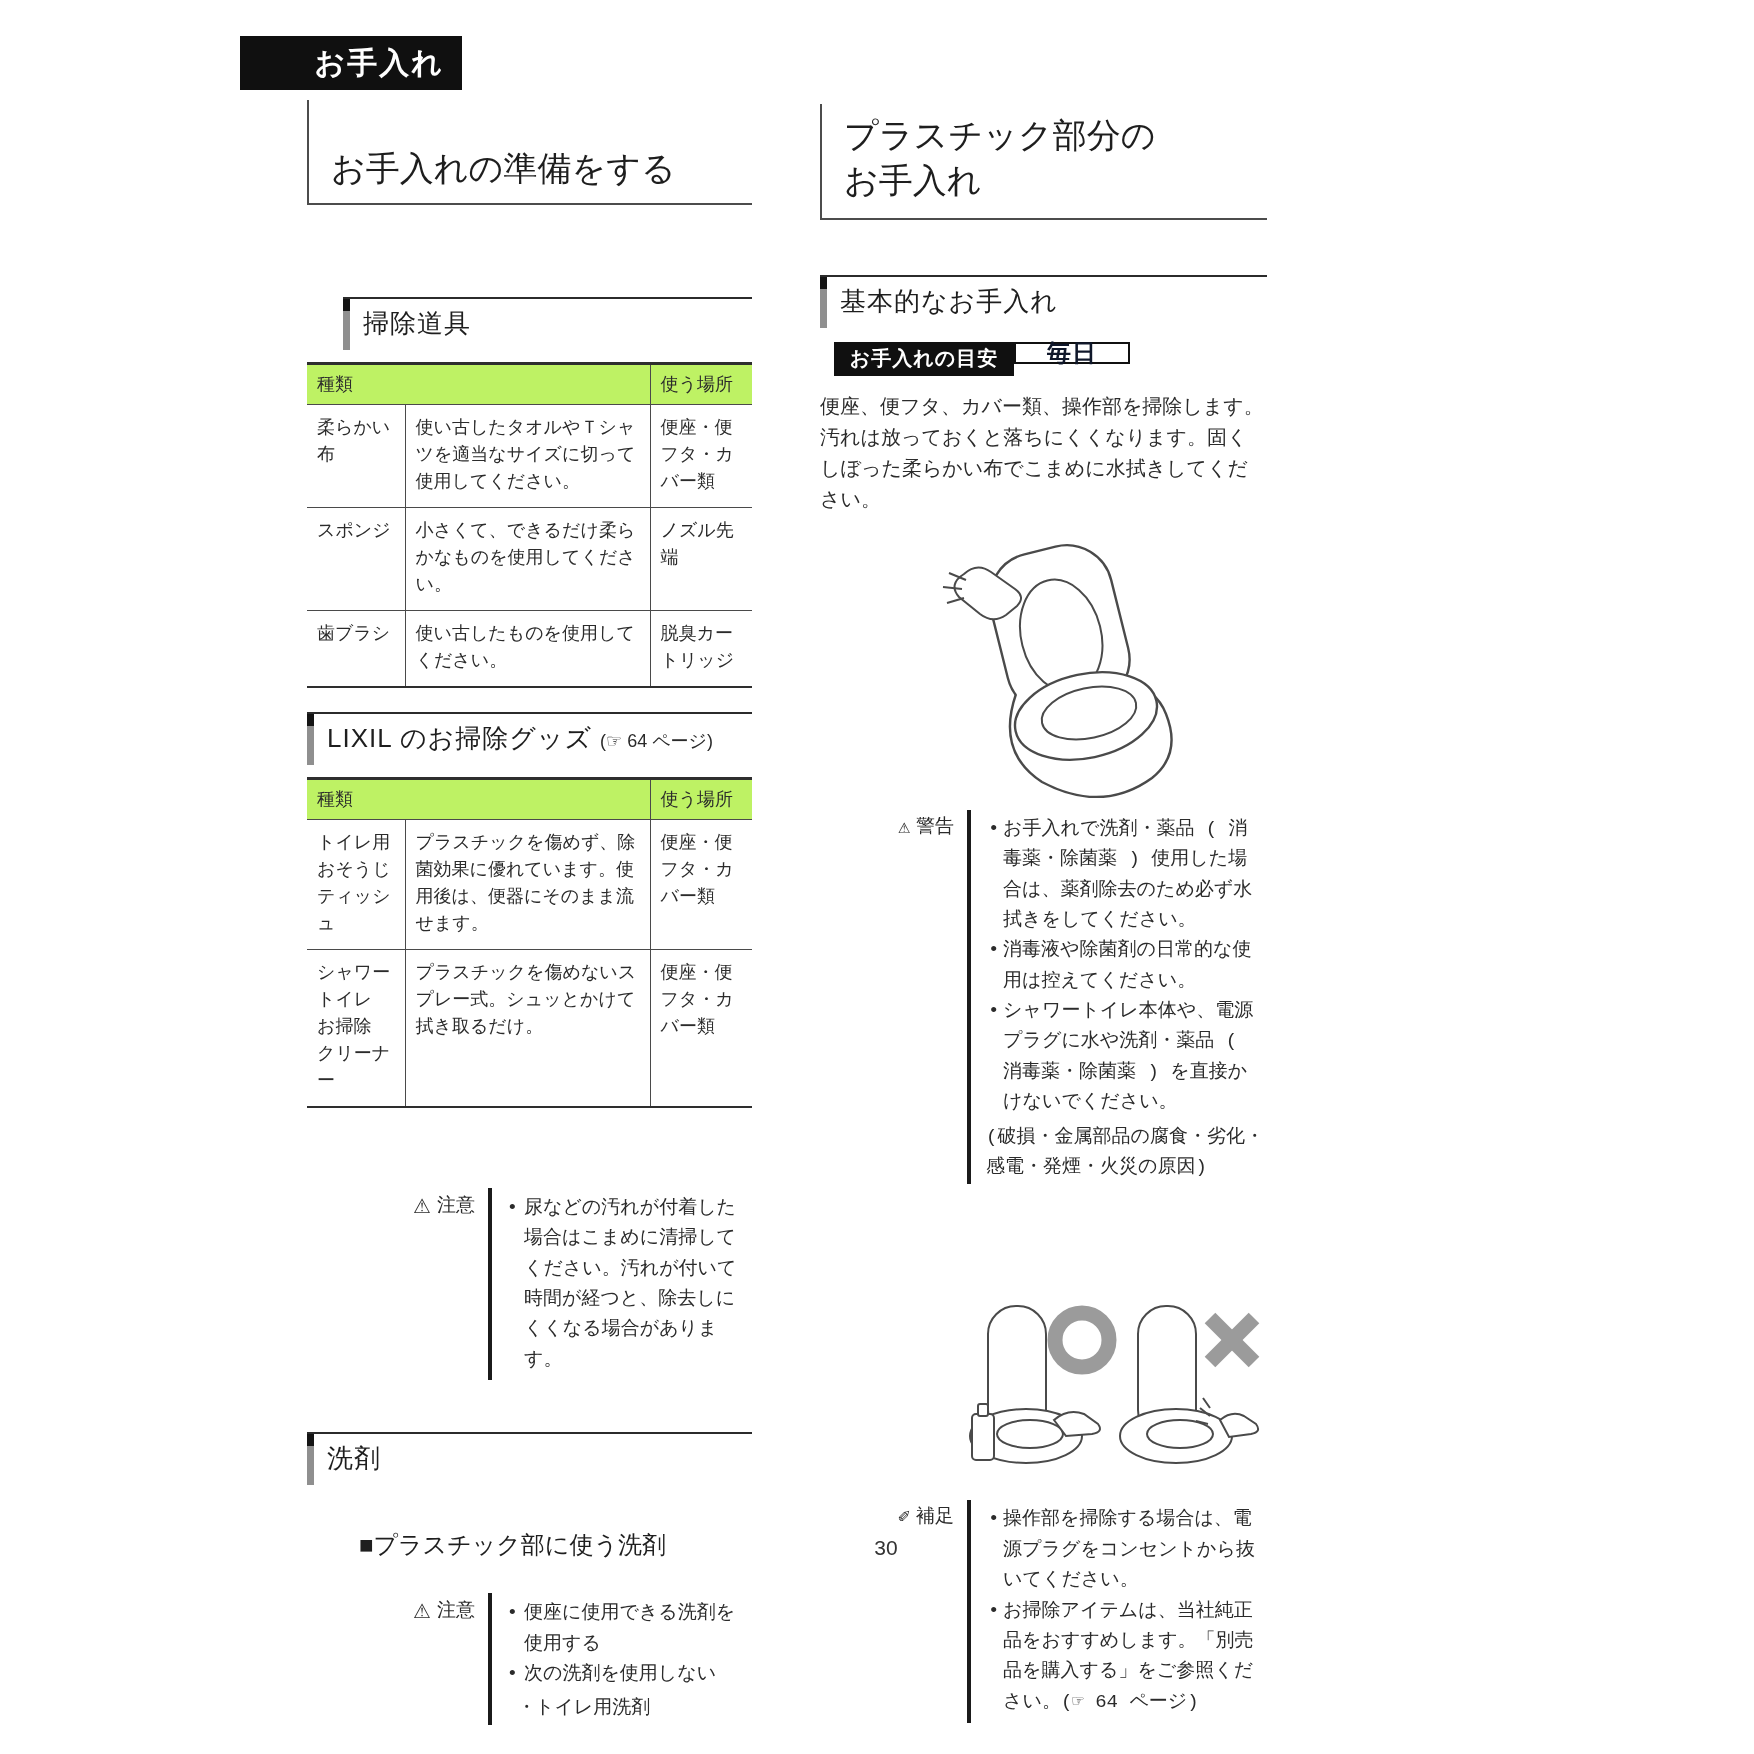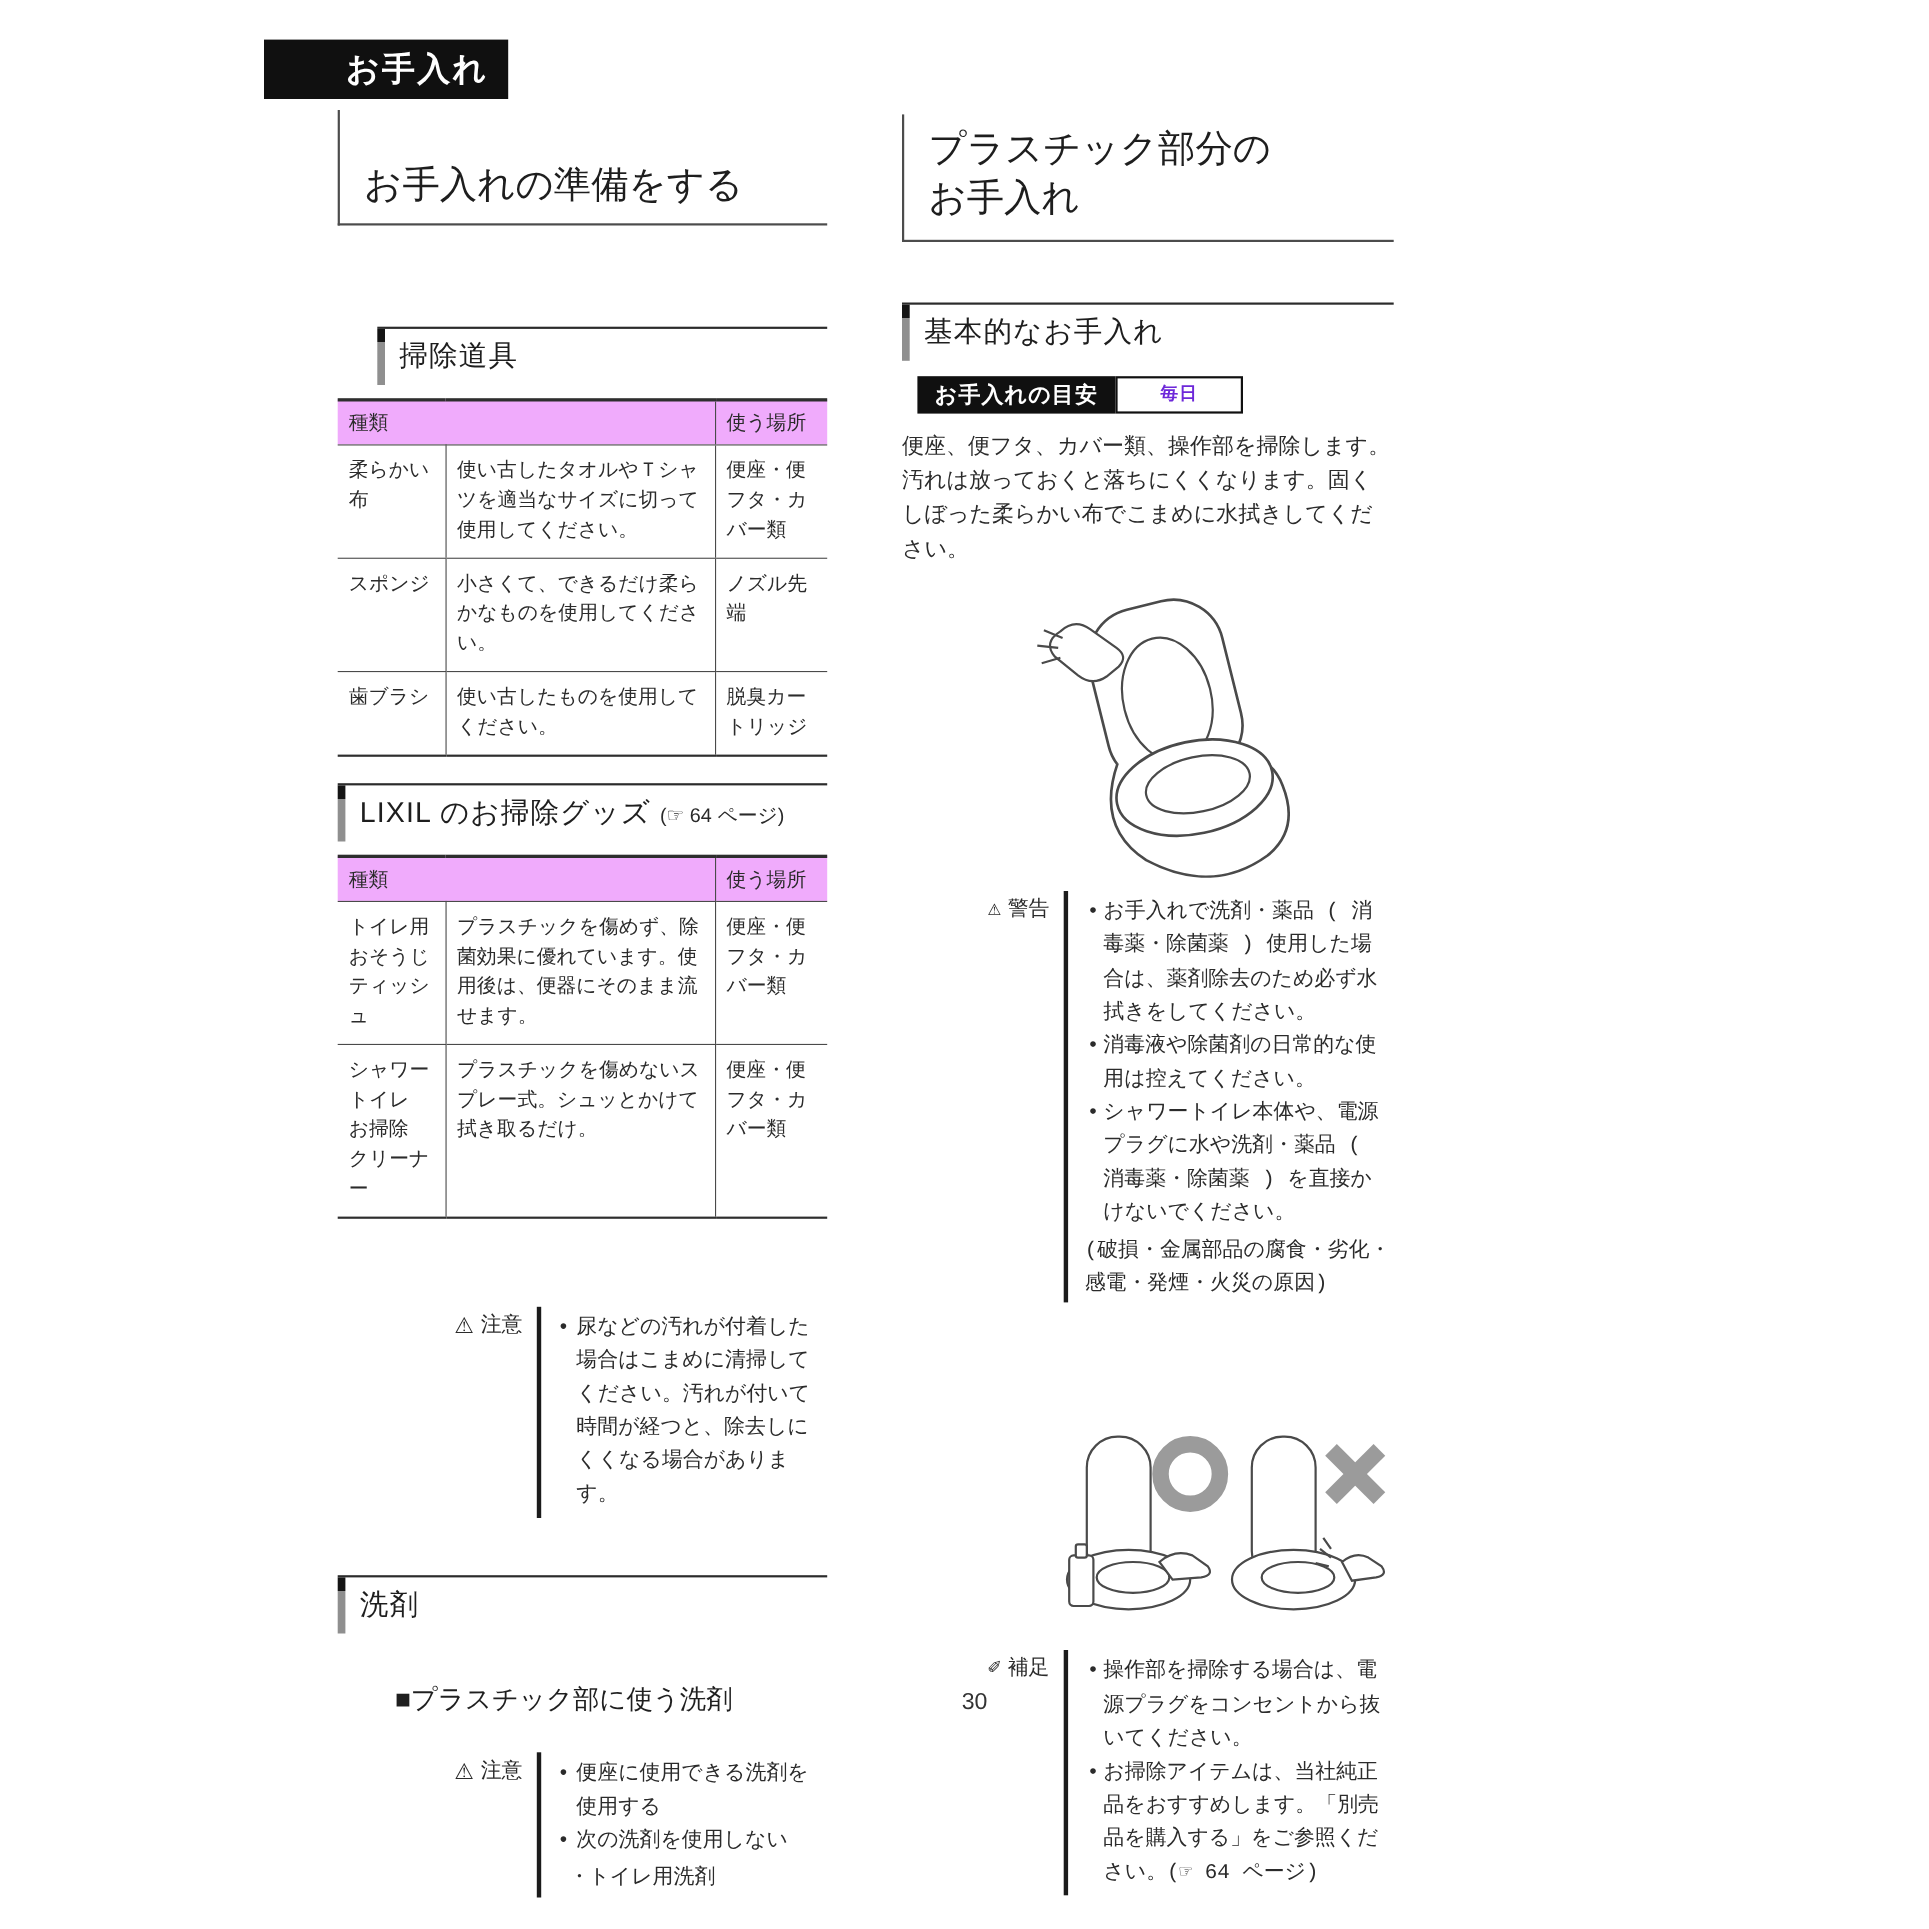--- a/index.html
+++ b/index.html
@@ -45,21 +45,21 @@
   .sec .ref{font-size:18px;color:#2a2a2a;align-self:flex-end;padding:0 0 12px 8px;}
 
   table.man{
     width:100%;border-collapse:collapse;table-layout:fixed;
     font-size:18px;line-height:1.5;color:#2b2b2b;
   }
   table.man col.c1{width:98px;}
   table.man col.c2{width:245px;}
   table.man col.c3{width:102px;}
   table.man th{
-    background:#f0abfc;font-weight:normal;text-align:left;
+    background:#bef264;font-weight:normal;text-align:left;
     padding:6px 10px;border-top:3px solid #2e2e2e;border-bottom:1.5px solid #4a4a4a;
   }
   table.man td{
     vertical-align:top;padding:9px 10px 12px;
     border-bottom:1.5px solid #4a4a4a;
   }
   table.man tr:last-child td{border-bottom:2.5px solid #2e2e2e;}
   table.man .vd{border-left:1.5px solid #4a4a4a;}
   .prelines{white-space:pre-line;}
 
@@ -77,23 +77,23 @@
 
   .subhead{font-size:24px;color:#1f1f1f;}
 
   .badge-row{display:flex;margin-left:14px;}
   .badge-black{
     background:#101010;color:#fff;width:180px;height:34px;
     display:flex;align-items:center;justify-content:center;
     font-size:20px;font-weight:bold;letter-spacing:1px;
   }
   .badge-white{
-    border:2.5px solid #101010;box-sizing:border-box;width:116px;height:34px;
+    border:2.5px solid #101010;box-sizing:border-box;width:116px;height:22px;
     display:flex;align-items:center;justify-content:center;
-    font-size:16px;font-weight:bold;letter-spacing:1px;color:#6d28d9;
+    font-size:24px;font-weight:bold;letter-spacing:1px;color:#0f172a;
   }
   .para{margin-top:16px;font-size:20px;line-height:1.55;color:#2b2b2b;text-align:left;}
 
   .illus{display:block;}
   .pageno{
     position:absolute;left:0;right:0;top:1536px;
     text-align:center;font-size:21px;color:#333;margin-left:18px;
   }
 </style>
 </head>

